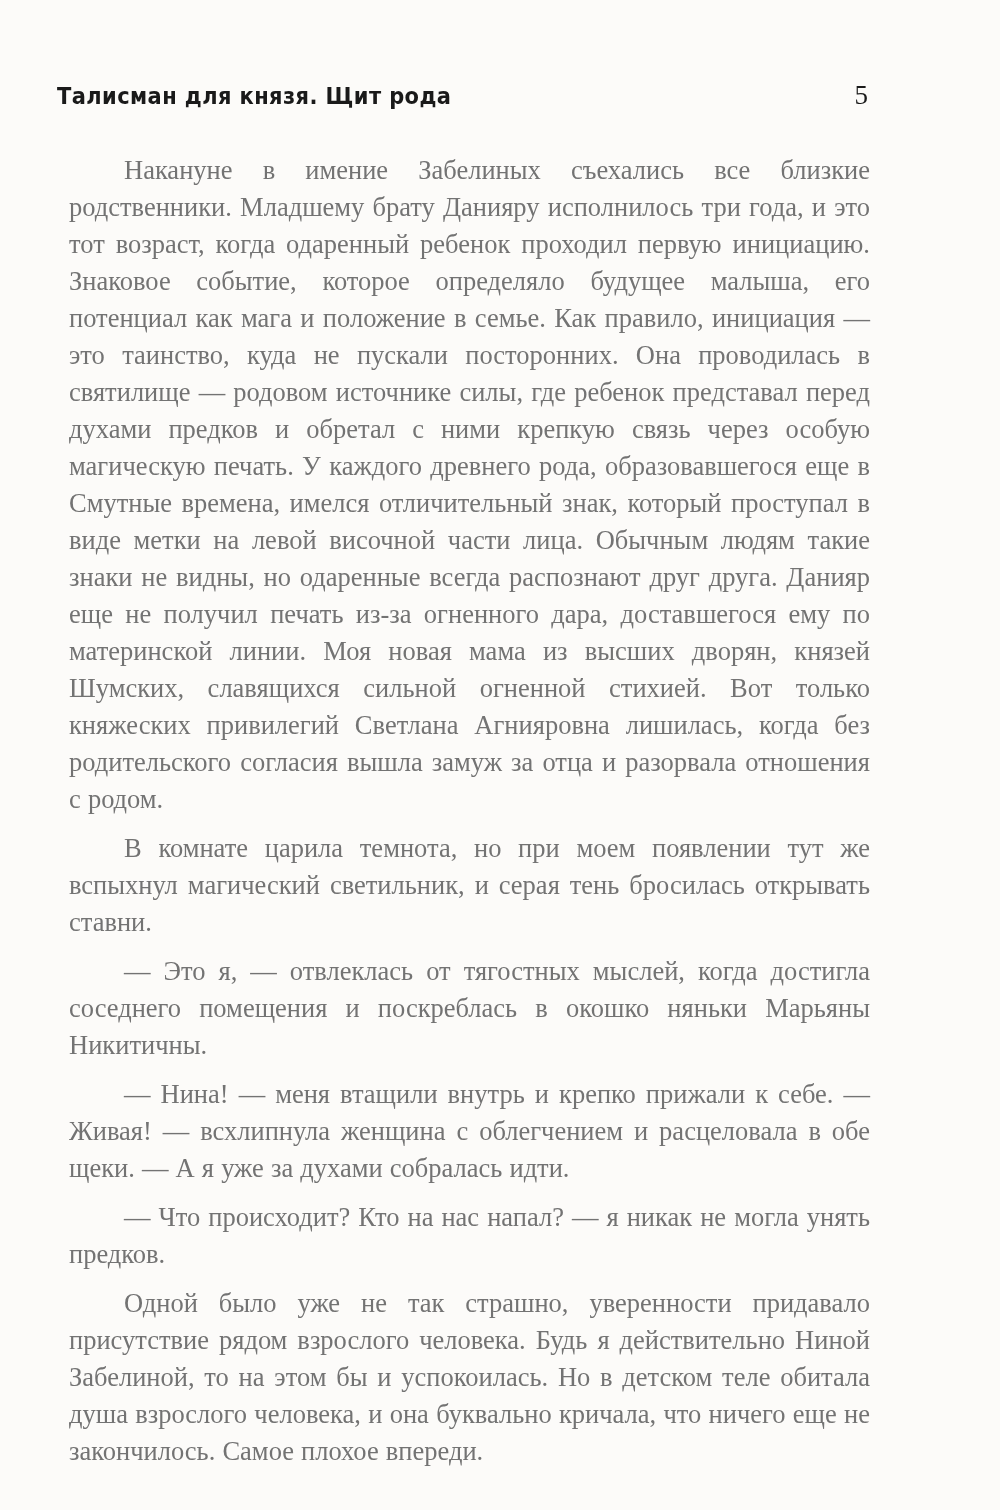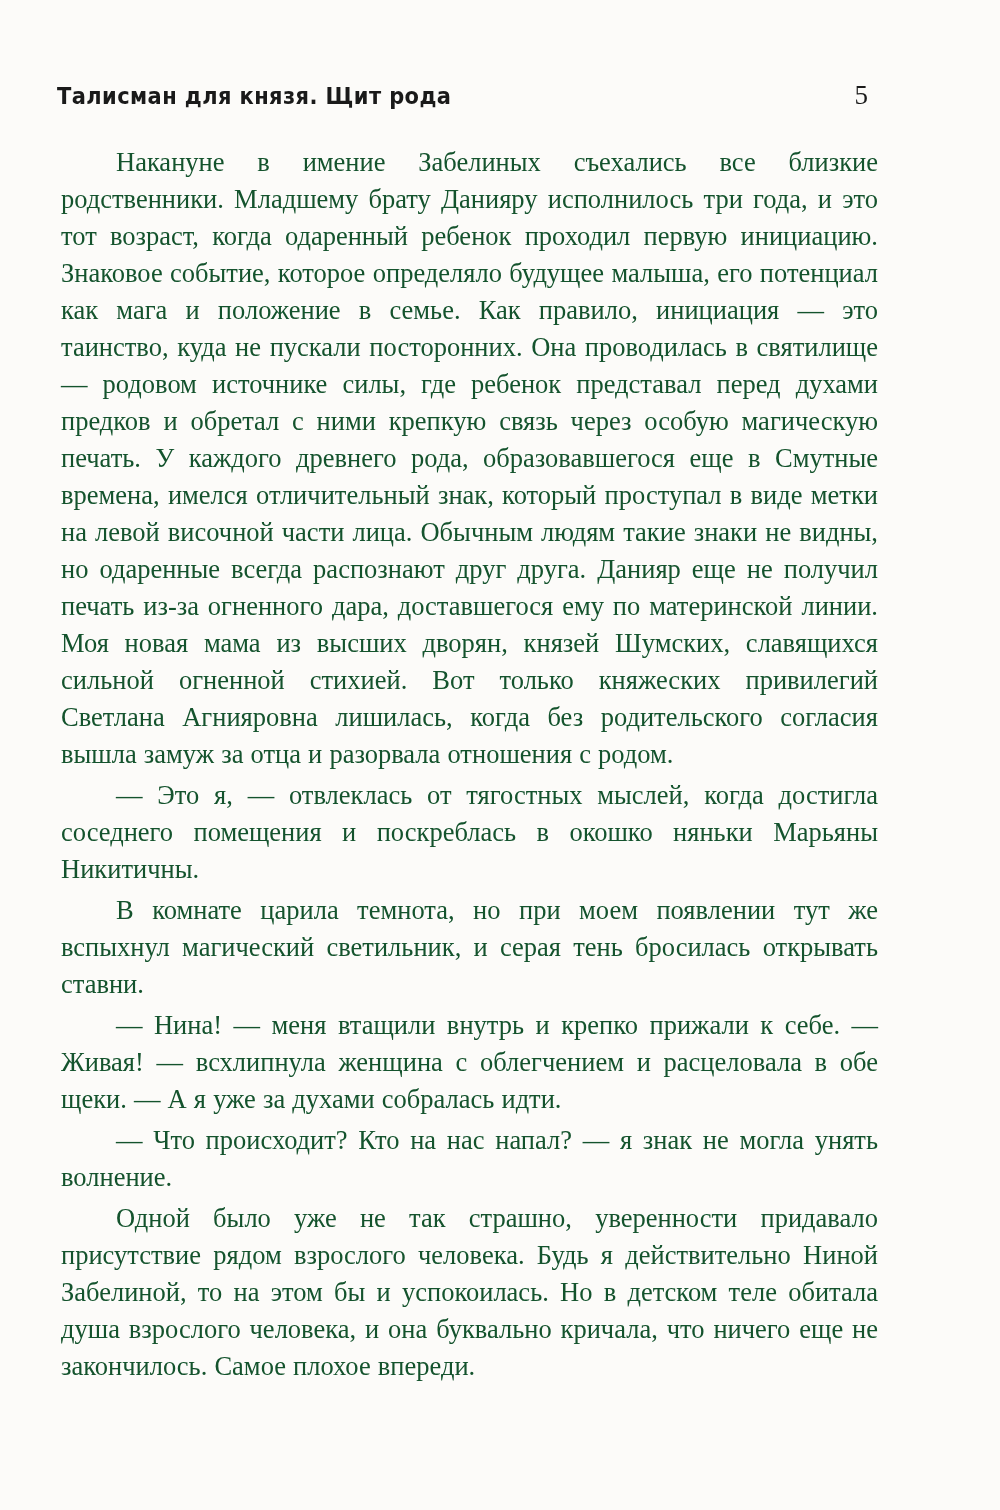--- a/index.html
+++ b/index.html
@@ -45,43 +45,43 @@
     color: #1a1a1a;
     padding-right: 14px;
   }
   .text-block {
     position: absolute;
     top: 140px;
     left: 57px;
     width: 825px;
   }
   .text-block p {
-    margin: 4px;
+    margin: 12px;
     font-size: 26.5px;
     line-height: 37px;
     text-align: justify;
     text-indent: 55px;
     hyphens: auto;
     -webkit-hyphens: auto;
     word-spacing: 0.5px;
-    color: #14532d;
+    color: #737373;
   }
 </style>
 </head>
 <body>
 
 <div class="page">
 
   <div class="running-header">
     <span class="title">Талисман для князя. Щит рода</span>
     <span class="pagenum">5</span>
   </div>
 
   <div class="text-block">
     <p>Накануне в имение Забелиных съехались все близкие родственники. Младшему брату Данияру исполнилось три года, и это тот возраст, когда одаренный ребенок проходил первую инициацию. Знаковое событие, которое определяло будущее малыша, его потенциал как мага и положение в семье. Как правило, инициация — это таинство, куда не пускали посторонних. Она проводилась в святилище — родовом источнике силы, где ребенок представал перед духами предков и обретал с ними крепкую связь через особую магическую печать. У каждого древнего рода, образовавшегося еще в Смутные времена, имелся отличительный знак, который проступал в виде метки на левой височной части лица. Обычным людям такие знаки не видны, но одаренные всегда распознают друг друга. Данияр еще не получил печать из-за огненного дара, доставшегося ему по материнской линии. Моя новая мама из высших дворян, князей Шумских, славящихся сильной огненной стихией. Вот только княжеских привилегий Светлана Агнияровна лишилась, когда без родительского согласия вышла замуж за отца и разорвала отношения с родом.</p>
+    <p>В комнате царила темнота, но при моем появлении тут же вспыхнул магический светильник, и серая тень бросилась открывать ставни.</p>
     <p>— Это я, — отвлеклась от тягостных мыслей, когда достигла соседнего помещения и поскреблась в окошко няньки Марьяны Никитичны.</p>
-    <p>В комнате царила темнота, но при моем появлении тут же вспыхнул магический светильник, и серая тень бросилась открывать ставни.</p>
     <p>— Нина! — меня втащили внутрь и крепко прижали к себе. — Живая! — всхлипнула женщина с облегчением и расцеловала в обе щеки. — А я уже за духами собралась идти.</p>
-    <p>— Что происходит? Кто на нас напал? — я знак не могла унять волнение.</p>
+    <p>— Что происходит? Кто на нас напал? — я никак не могла унять предков.</p>
     <p>Одной было уже не так страшно, уверенности придавало присутствие рядом взрослого человека. Будь я действительно Ниной Забелиной, то на этом бы и успокоилась. Но в детском теле обитала душа взрослого человека, и она буквально кричала, что ничего еще не закончилось. Самое плохое впереди.</p>
   </div>
 
 </div>
 
 </body></html>

